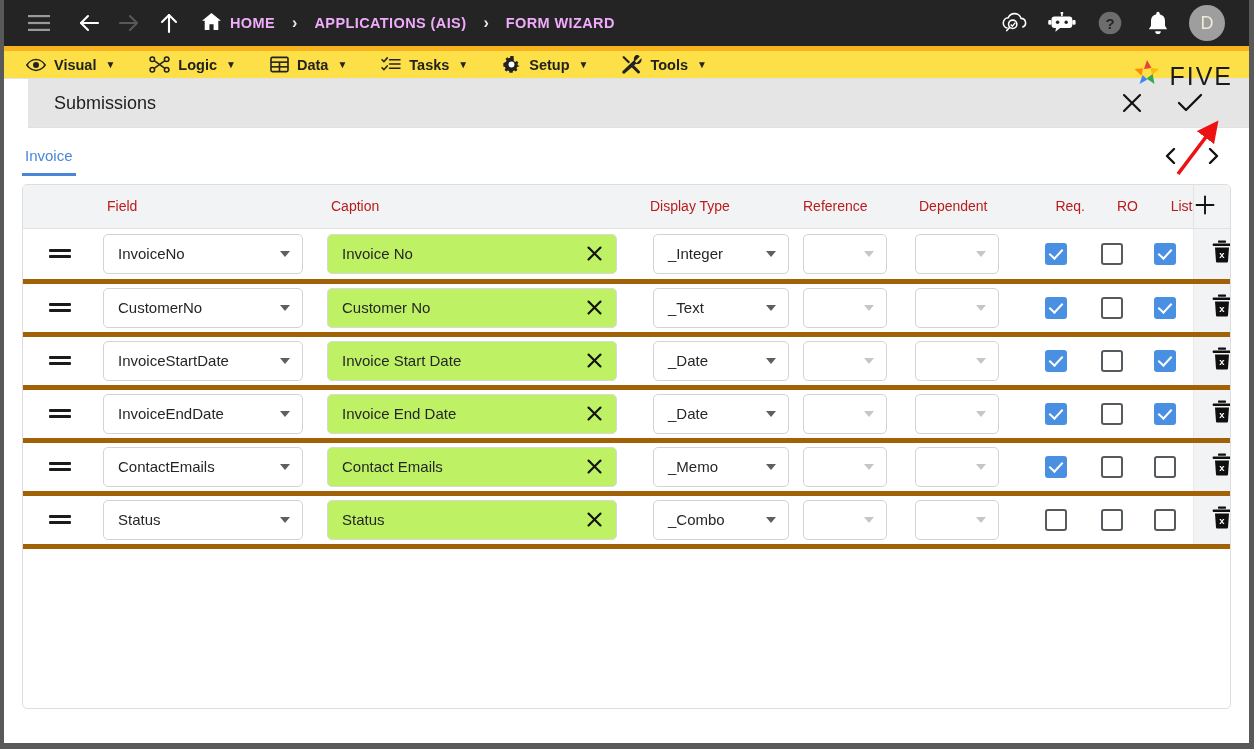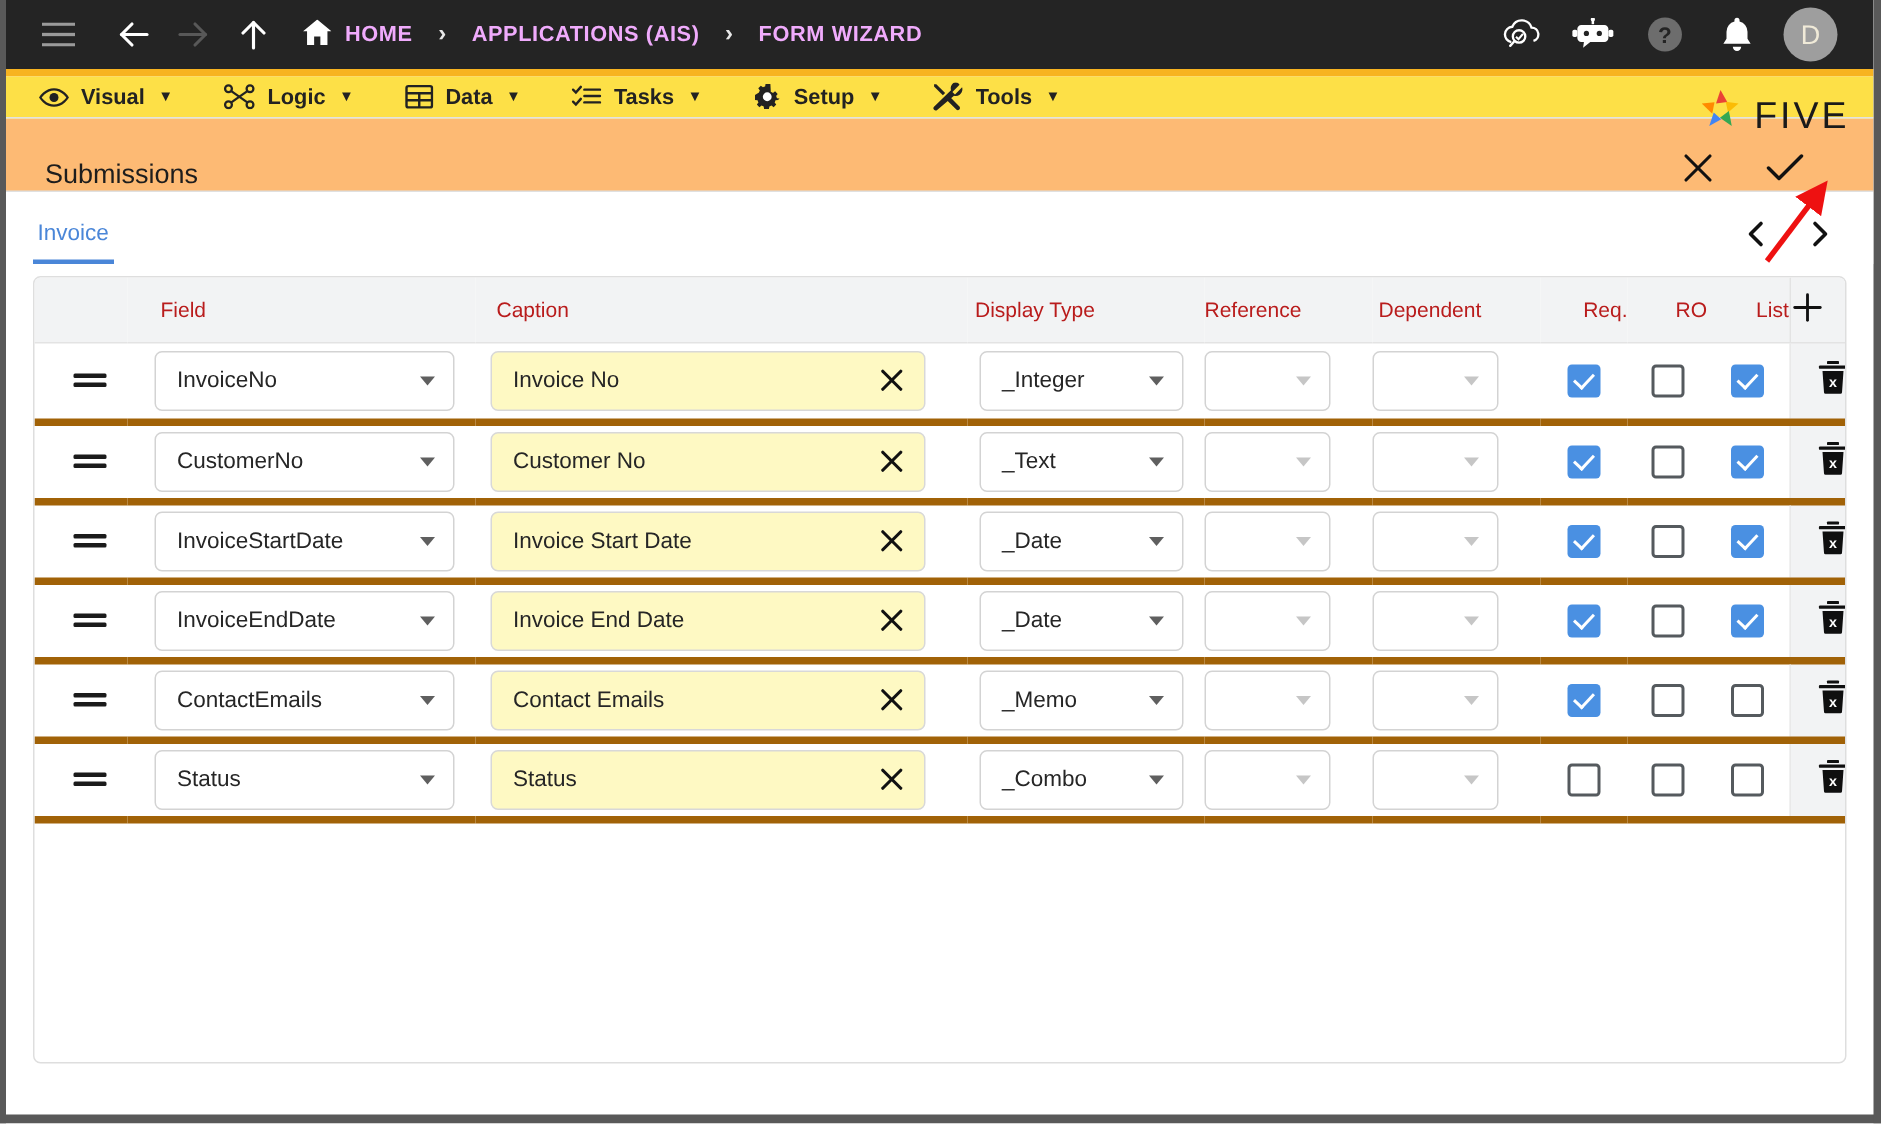--- a/index.html
+++ b/index.html
@@ -116,25 +116,26 @@
     font-size: 25px;
     letter-spacing: 2px;
     color: #1a1a1a;
     font-family: "Liberation Sans", sans-serif;
     font-weight: normal;
   }
 
   
   .panel-head {
     height: 49px;
-    background: #fdba74;
+    background: #e5e5e5;
     border-bottom: 1px solid #e0e0e0;
     display: flex;
-    align-items: flex-end;
+    align-items: center;
     padding: 0 22px 0 26px;
+    margin-left: 24px;
   }
   .panel-title {
     font-size: 18px;
     color: #1d1d1d;
     font-weight: normal;
   }
   .panel-actions {
     margin-left: auto;
     display: flex;
     align-items: center;
@@ -259,21 +260,21 @@
   .cell-field { margin-left: 18px; margin-right: 14px; }
   .cell-disp  { margin-left: 8px; margin-right: 14px; }
   .cell-ref   { margin-left: 0px; margin-right: 28px; }
   .cell-dep   { margin-left: 0px; margin-right: 28px; }
 
   .txt {
     position: relative;
     height: 40px;
     border: 1px solid #d8d8d8;
     border-radius: 5px;
-    background: #fef9c3;
+    background: #bef264;
     display: flex;
     align-items: center;
     padding: 0 44px 0 14px;
     font-size: 15px;
     color: #262626;
     margin-left: 10px;
     margin-right: 28px;
   }
   .txt .clear {
     position: absolute;

